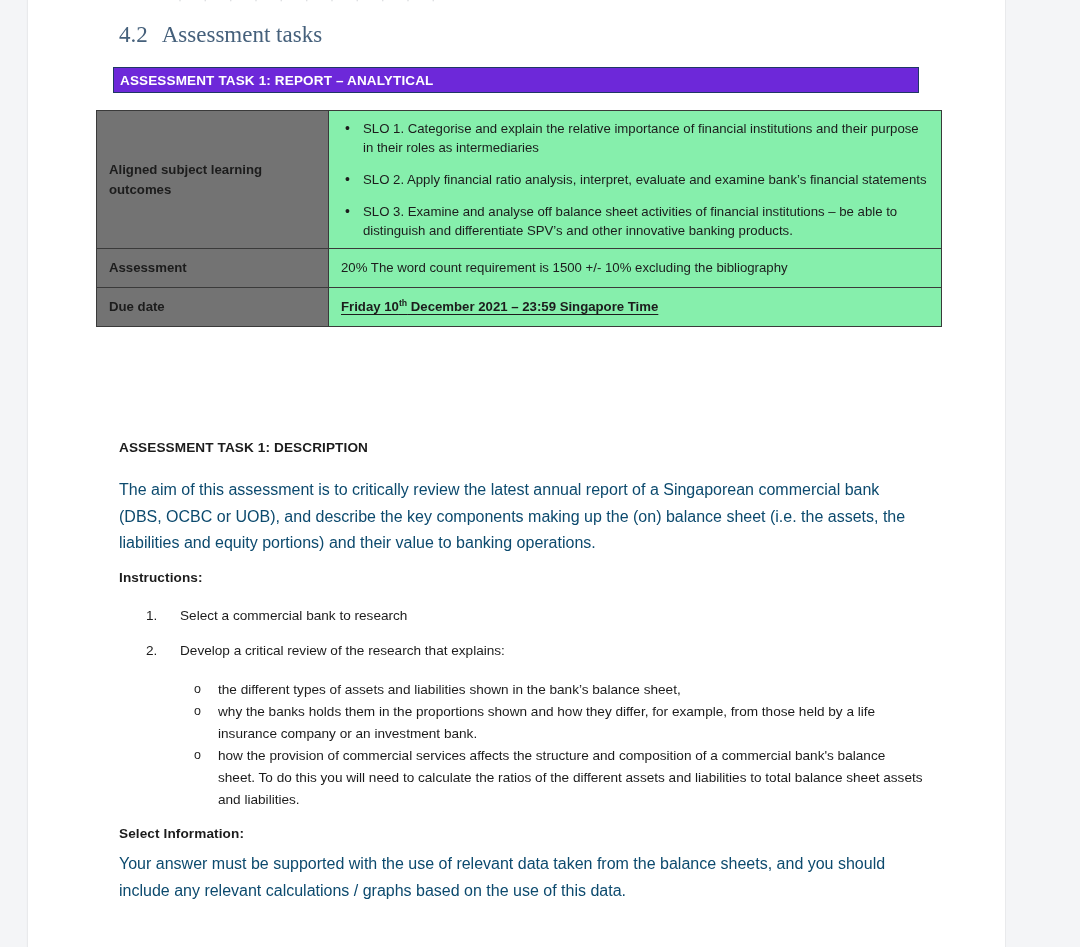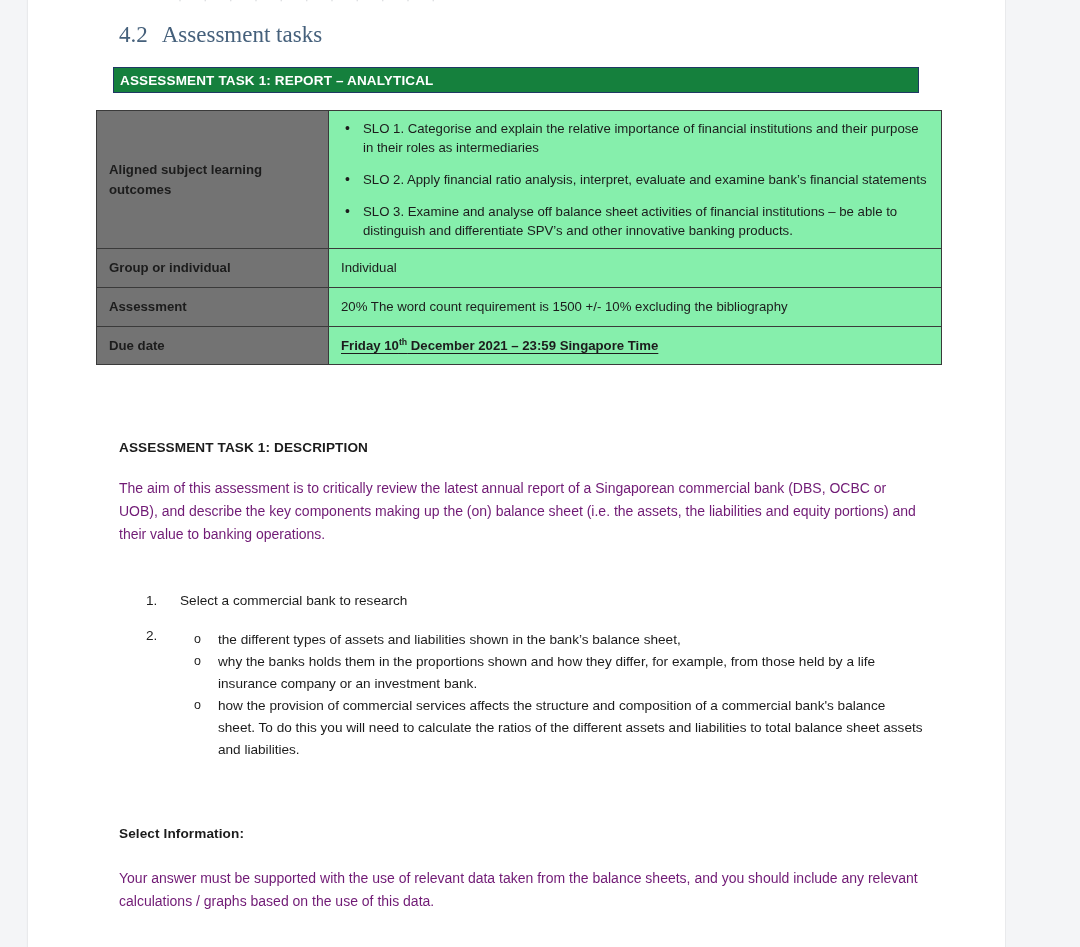--- a/index.html
+++ b/index.html
@@ -70,21 +70,21 @@
   }
   .section-heading .num { margin-right: 14px; margin-top: 11px; }
 
   
   .task-bar {
     position: absolute;
     left: 85px;
     top: 67px;
     width: 806px;
     height: 26px;
-    background: #15803d;
+    background: #6d28d9;
     border: 1px solid #1f3864;
     box-sizing: border-box;
     color: #ffffff;
     font-size: 13.5px;
     font-weight: bold;
     letter-spacing: 0.15px;
     display: flex;
     align-items: center;
     padding-left: 6px;
     box-sizing: border-box;
@@ -155,22 +155,22 @@
   
   .body-block { position: absolute; left: 91px; width: 806px; }
 
   .block-title {
     font-size: 13.6px;
     font-weight: bold;
     color: #1c1c1c;
     letter-spacing: 0.1px;
   }
   .para {
-    font-size: 14px;
-    color: #701a75;
+    font-size: 16px;
+    color: #0c4a6e;
     line-height: 1.66;
   }
 
   .numbered-list {
     margin: 0;
     padding: 0;
     list-style: none;
   }
   .numbered-list > li {
     position: relative;
@@ -230,65 +230,63 @@
         <td class="label-cell">Aligned subject learning outcomes</td>
         <td class="value-cell">
           <ul class="slo-list">
             <li>SLO 1. Categorise and explain the relative importance of financial institutions and their purpose in their roles as intermediaries</li>
             <li>SLO 2. Apply financial ratio analysis, interpret, evaluate and examine bank’s financial statements</li>
             <li>SLO 3. Examine and analyse off balance sheet activities of financial institutions – be able to distinguish and differentiate SPV’s and other innovative banking products.</li>
           </ul>
         </td>
       </tr>
       <tr>
-        <td class="label-cell">Group or individual</td>
-        <td class="value-cell">Individual</td>
-      </tr>
-      <tr>
         <td class="label-cell">Assessment</td>
         <td class="value-cell">20% The word count requirement is 1500 +/- 10% excluding the bibliography</td>
       </tr>
       <tr>
         <td class="label-cell">Due date</td>
         <td class="value-cell">
           <span class="due-date"><span>Friday 10</span><sup>th</sup><span> December 2021 – 23:59 Singapore Time</span></span>
         </td>
       </tr>
     </tbody>
   </table>
 
   <div class="body-block" style="top:440px;">
     <div class="block-title">ASSESSMENT TASK 1: DESCRIPTION</div>
     <div class="para" style="margin-top:22px;">The aim of this assessment is to critically review the latest annual report of a Singaporean commercial bank (DBS, OCBC or UOB), and describe the key components making up the (on) balance sheet (i.e. the assets, the liabilities and equity portions) and their value to banking operations.</div>
   </div>
 
   <div class="body-block" style="top:570px;">
+    <div class="block-title">Instructions:</div>
     <ol class="numbered-list" style="margin-top:20px;">
       <li>
         <span class="marker">1.</span>
         <span>Select a commercial bank to research</span>
       </li>
       <li>
         <span class="marker">2.</span>
+        <span>Develop a critical review of the research that explains:</span>
       </li>
     </ol>
     <ul class="sub-list" style="margin-top:17px; margin-left:61px;">
       <li>
         <span class="marker">o</span>
         <span>the different types of assets and liabilities shown in the bank’s balance sheet,</span>
       </li>
       <li>
         <span class="marker">o</span>
         <span>why the banks holds them in the proportions shown and how they differ, for example, from those held by a life insurance company or an investment bank.</span>
       </li>
       <li>
         <span class="marker">o</span>
         <span>how the provision of commercial services affects the structure and composition of a commercial bank's balance sheet. To do this you will need to calculate the ratios of the different assets and liabilities to total balance sheet assets and liabilities.</span>
       </li>
     </ul>
   </div>
 
   <div class="body-block" style="top:826px;">
     <div class="block-title">Select Information:</div>
-    <div class="para" style="margin-top:26px;">Your answer must be supported with the use of relevant data taken from the balance sheets, and you should include any relevant calculations / graphs based on the use of this data.</div>
+    <div class="para" style="margin-top:10px;">Your answer must be supported with the use of relevant data taken from the balance sheets, and you should include any relevant calculations / graphs based on the use of this data.</div>
   </div>
 
 </div>
 
 </body></html>

